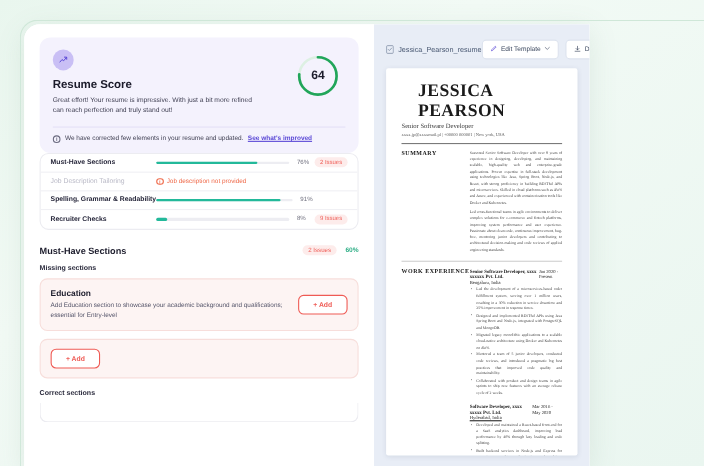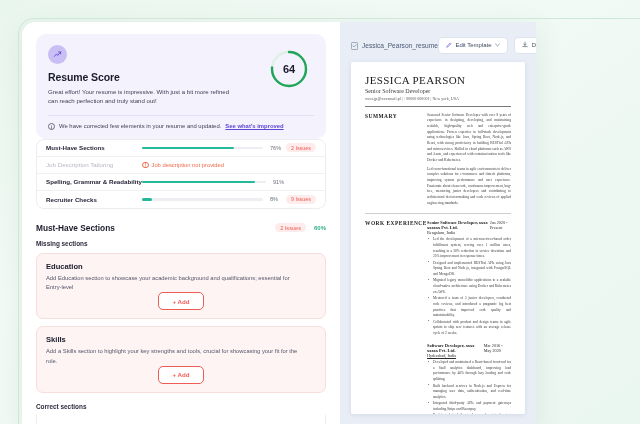--- a/index.html
+++ b/index.html
@@ -154,21 +154,20 @@
   }
 
   
   .miss-card {
     background: #fdf4f3;
     border: 1px solid #f7dedb;
     border-radius: 7px;
     padding: 8px 9px;
     display: flex; align-items: center;
     margin-bottom: 7px;
-    flex-direction: column;
   }
   .miss-body { flex: 1; padding-right: 10px; }
   .miss-name {
     font-size: 7.6px; font-weight: bold; color: #1b1b2b; margin-bottom: 3px;
   }
   .miss-desc { font-size: 5.8px; color: #55556a; line-height: 1.6; }
   .add-btn {
     border: 1px solid #ef5b55; color: #ef5b55; background: #ffffff;
     border-radius: 5px; font-size: 6.2px; font-weight: bold;
     padding: 4.5px 13px; white-space: nowrap; flex: none;
@@ -213,22 +212,22 @@
     background: #ffffff;
     border-radius: 2px;
     padding: 12px 14px;
     height: 352px;
     box-shadow: 0 1px 5px rgba(40,60,90,0.10);
     overflow: hidden;
     font-family: "Liberation Serif", serif;
     color: #2b2b2b;
   }
   .r-name {
-    font-size: 11px; font-weight: normal; letter-spacing: 0.4px;
-    color: #1a1a1a; margin-bottom: 2px;
+    font-size: 16px; font-weight: bold; letter-spacing: 0.4px;
+    color: #1a1a1a; margin-bottom: 2px; margin-left: 15px;
   }
   .r-role { font-size: 6px; color: #3a3a3a; margin-bottom: 2px; }
   .r-contact { font-size: 4.1px; color: #5a5a5a; }
   .r-rule { height: 0.8px; background: #7a7a7a; margin: 5px 0 6px 0; }
 
   .r-block { display: flex; margin-bottom: 7px; }
   .r-head {
     width: 62px; flex: none;
     font-size: 5.4px; font-weight: bold; letter-spacing: 0.5px;
     color: #1a1a1a; padding-top: 0.5px;
@@ -348,24 +347,20 @@
 
     <div class="miss-card">
       <div class="miss-body">
         <div class="miss-name">Education</div>
         <div class="miss-desc">Add Education section to showcase your academic background and qualifications; essential for Entry-level</div>
       </div>
       <button class="add-btn">+ Add</button>
     </div>
 
     <div class="miss-card">
-      <div class="miss-body">
-        <div class="miss-name">Skills</div>
-        <div class="miss-desc">Add a Skills section to highlight your key strengths and tools, crucial for showcasing your fit for the role.</div>
-      </div>
       <button class="add-btn">+ Add</button>
     </div>
 
     <div class="correct-label">Correct sections</div>
     <div class="correct-stub"></div>
   </div>
 
   <div id="right-panel">
 
     <div class="doc-toolbar">

